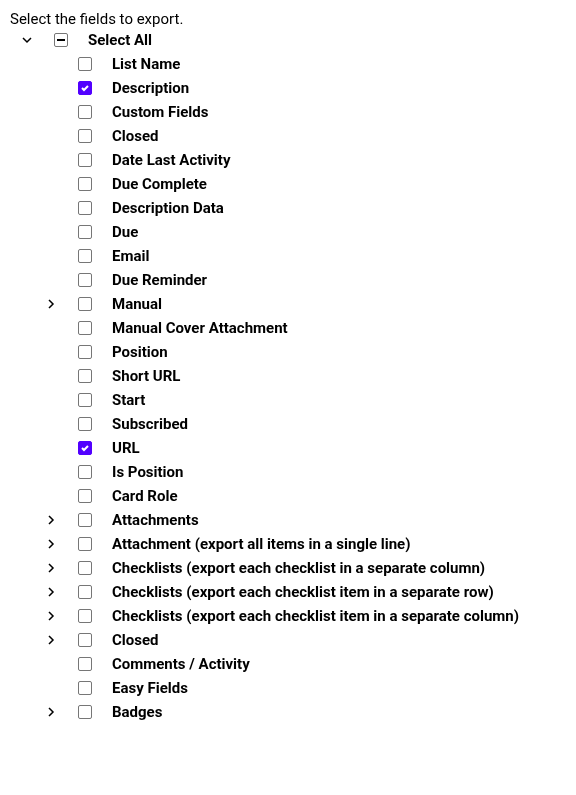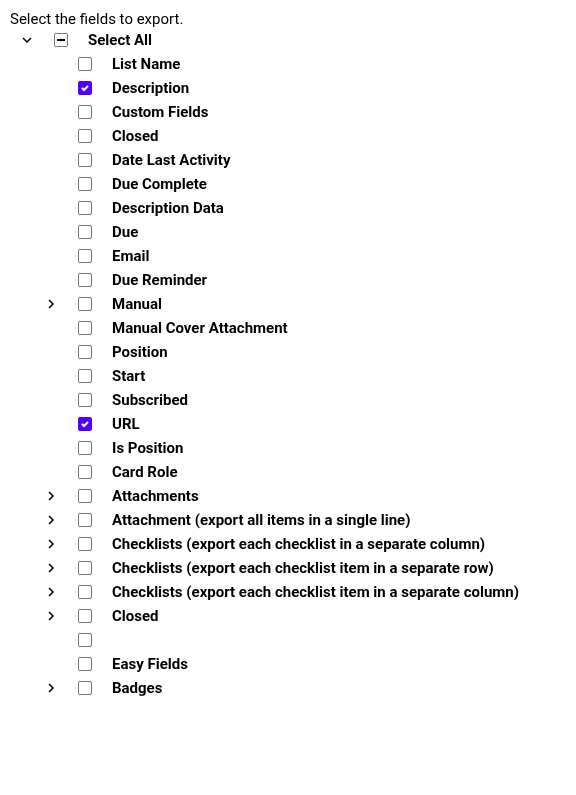--- a/index.html
+++ b/index.html
@@ -156,20 +156,25 @@
         <span class="label">Manual Cover Attachment</span>
       </div>
       <div class="row indent-1">
         <span class="expander spacer"></span>
         <span class="checkbox"></span>
         <span class="label">Position</span>
       </div>
       <div class="row indent-1">
         <span class="expander spacer"></span>
         <span class="checkbox"></span>
+        <span class="label">Short URL</span>
+      </div>
+      <div class="row indent-1">
+        <span class="expander spacer"></span>
+        <span class="checkbox"></span>
         <span class="label">Start</span>
       </div>
       <div class="row indent-1">
         <span class="expander spacer"></span>
         <span class="checkbox"></span>
         <span class="label">Subscribed</span>
       </div>
       <div class="row indent-1">
         <span class="expander spacer"></span>
         <span class="checkbox checked">
@@ -239,20 +244,21 @@
           <svg width="10" height="10" viewBox="0 0 10 10">
             <path d="M3 1 L7 5 L3 9" fill="none" stroke="#000" stroke-width="1.5"></path>
           </svg>
         </span>
         <span class="checkbox"></span>
         <span class="label">Closed</span>
       </div>
       <div class="row indent-1">
         <span class="expander spacer"></span>
         <span class="checkbox"></span>
+        <span class="label">Comments / Activity</span>
       </div>
       <div class="row indent-1">
         <span class="expander spacer"></span>
         <span class="checkbox"></span>
         <span class="label">Easy Fields</span>
       </div>
       <div class="row indent-1">
         <span class="expander">
           <svg width="10" height="10" viewBox="0 0 10 10">
             <path d="M3 1 L7 5 L3 9" fill="none" stroke="#000" stroke-width="1.5"></path>

